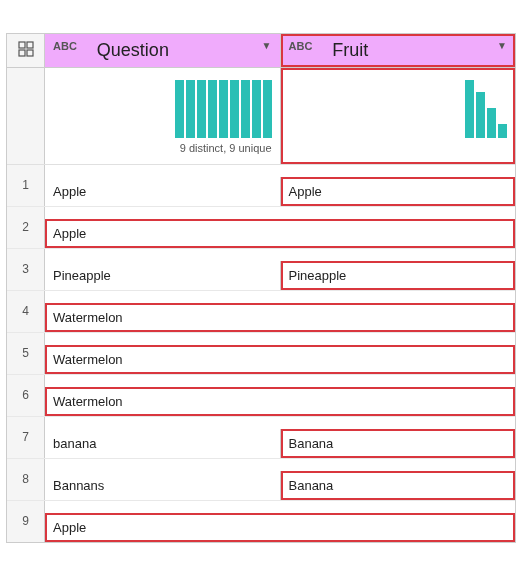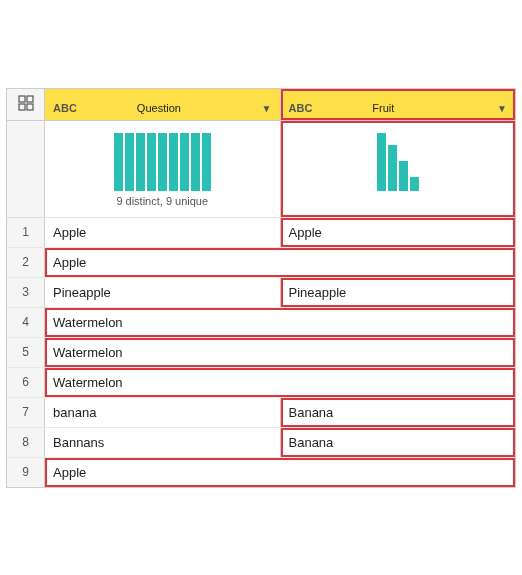--- a/index.html
+++ b/index.html
@@ -29,43 +29,42 @@
       border-right: 1px solid #ccc;
       display: flex;
       align-items: center;
       justify-content: center;
       padding: 6px 4px;
       background: #f5f5f5;
     }
     .header-cell {
       flex: 1;
       display: flex;
-      align-items: flex-end;
+      align-items: flex-start;
       padding: 6px 8px;
-      background: #fde047;
-      border-right: 1px solid #ccc;
-      gap: 12px;
+      background: #f0abfc;
+      border-right: 1px solid #ccc;
+      gap: 20px;
       cursor: pointer;
       position: relative;
     }
     .header-cell:last-child {
       border-right: none;
       outline: 2.5px solid #d9363e;
       outline-offset: -2px;
     }
     .header-cell .col-icon {
       color: #555;
       font-size: 11px;
       font-weight: bold;
     }
     .header-cell .col-label {
       flex: 1;
-      font-size: 11px;
+      font-size: 18px;
       color: #222;
-      margin-left: 48px;
     }
     .header-cell .dropdown-arrow {
       font-size: 10px;
       color: #555;
     }
     
     .histogram-row {
       display: flex;
       background: #fff;
       border-bottom: 1px solid #e0e0e0;
@@ -75,21 +74,21 @@
       min-width: 38px;
       border-right: 1px solid #ccc;
       background: #f5f5f5;
     }
     .histogram-cell {
       flex: 1;
       padding: 10px 8px 4px 8px;
       border-right: 1px solid #ccc;
       display: flex;
       flex-direction: column;
-      align-items: center;
+      align-items: flex-end;
     }
     .histogram-cell:last-child {
       border-right: none;
       outline: 2.5px solid #d9363e;
       outline-offset: -2px;
     }
     .bars {
       display: flex;
       align-items: flex-end;
       gap: 2px;
@@ -125,20 +124,21 @@
       color: #555;
       background: #f5f5f5;
       padding: 6px 2px;
     }
     .data-cell {
       flex: 1;
       padding: 7px 8px;
       border-right: 1px solid #ccc;
       font-size: 13px;
       color: #222;
+      margin-top: 12px;
     }
     .data-cell:last-child {
       border-right: none;
       outline: 2.5px solid #d9363e;
       outline-offset: -2px;
     }
     
     .grid-icon svg {
       width: 16px;
       height: 16px;

